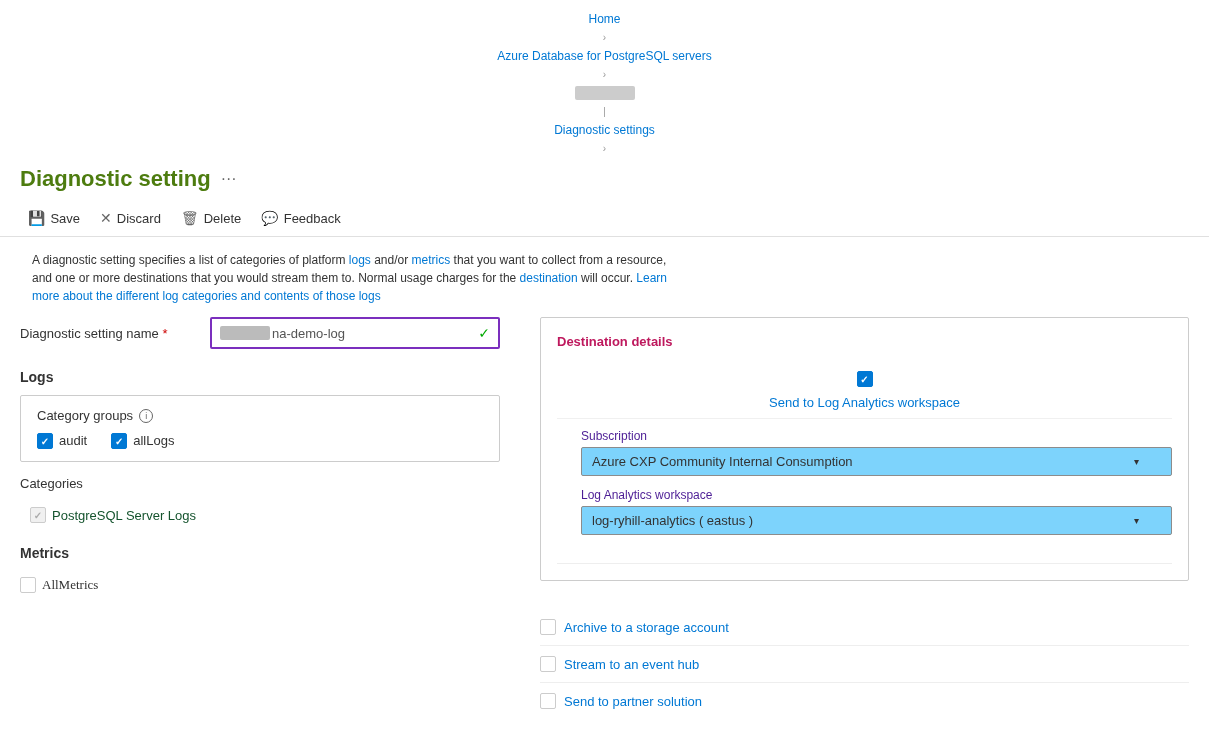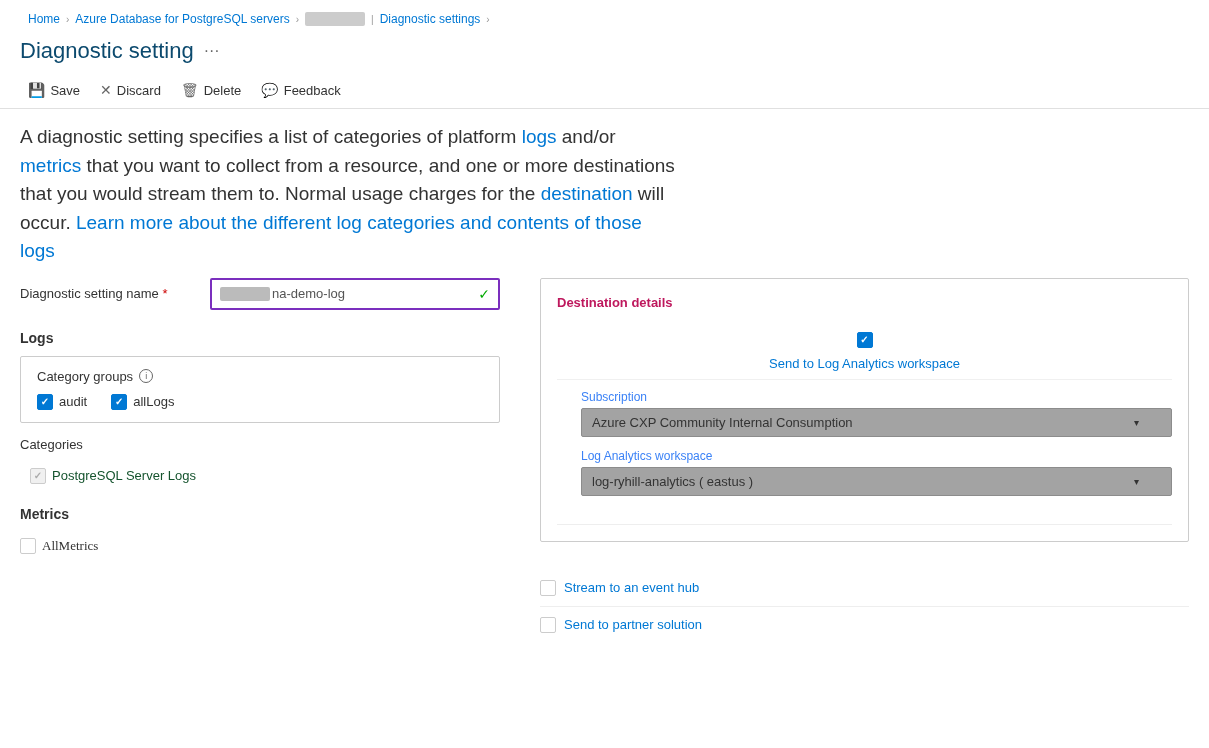--- a/index.html
+++ b/index.html
@@ -1,35 +1,35 @@
 <!DOCTYPE html>
 <html><head>
   <meta charset="utf-8">
   <style>
     * { box-sizing: border-box; margin: 0; padding: 0; }
     body { font-family: 'Segoe UI', Arial, sans-serif; font-size: 13px; color: #333; background: #fff; }
     
-    .breadcrumb { display: flex; align-items: center; gap: 6px; padding: 12px 28px 8px; font-size: 12px; color: #0078d4; }
+    .breadcrumb { display: flex; align-items: center; gap: 6px; padding: 12px 12px 8px; font-size: 12px; color: #0078d4; flex-direction: column; }
     .breadcrumb span { color: #0078d4; cursor: pointer; }
     .breadcrumb .sep { color: #999; font-size: 10px; }
     .breadcrumb .blurred { background: #ccc; color: transparent; border-radius: 2px; min-width: 60px; display: inline-block; }
 
     .page-title { display: flex; align-items: center; gap: 10px; padding: 4px 20px 12px; }
-    .page-title h1 { font-size: 22px; font-weight: 400; color: #0c4a6e; }
+    .page-title h1 { font-size: 22px; font-weight: 700; color: #4d7c0f; }
     .page-title .more-icon { color: #666; font-size: 16px; cursor: pointer; }
 
     .toolbar { display: flex; align-items: center; gap: 0; padding: 0 20px 0; border-bottom: 1px solid #e0e0e0; padding-bottom: 4px; }
     .toolbar-btn { display: flex; align-items: center; gap: 5px; padding: 6px 12px 6px 8px; background: none; border: none; cursor: pointer; font-size: 13px; color: #333; border-radius: 2px; }
     .toolbar-btn .btn-icon { font-size: 14px; }
     .toolbar-btn.save-btn .btn-icon { color: #0078d4; }
     .toolbar-btn.discard-btn .btn-icon { color: #666; }
     .toolbar-btn.delete-btn .btn-icon { color: #666; }
     .toolbar-btn.feedback-btn .btn-icon { color: #666; }
 
-    .description { padding: 14px 20px 12px; font-size: 19px; line-height: 1.5; color: #333; max-width: 700px; }
+    .description { padding: 14px 32px 12px; font-size: 12px; line-height: 1.5; color: #333; max-width: 700px; }
     .description a { color: #0078d4; text-decoration: none; }
 
     .main-content { display: flex; padding: 0 20px; gap: 40px; }
 
     .left-panel { flex: 0 0 480px; }
     .right-panel { flex: 1; }
 
     .field-row { display: flex; align-items: center; gap: 10px; margin-bottom: 20px; }
     .field-label { font-size: 13px; color: #333; min-width: 180px; font-weight: 500; }
 
@@ -53,23 +53,23 @@
     .metric-item { display: flex; align-items: center; gap: 6px; padding: 6px 0; font-size: 13px; font-family: Liberation Serif, serif; }
 
     
     .destination-box { border: 1px solid #ccc; border-radius: 2px; padding: 16px; margin-bottom: 14px; }
     .destination-title { font-size: 13px; font-weight: 600; margin-bottom: 14px; color: #be185d; }
     
     .dest-option { display: flex; align-items: center; gap: 8px; padding: 8px 0; border-bottom: 1px solid #f0f0f0; font-size: 13px; color: #0078d4; cursor: pointer; flex-direction: column; }
     .dest-option:last-child { border-bottom: none; }
     .dest-option-expand { padding: 10px 0 6px 24px; }
 
-    .dropdown-field { border: 1px solid #8c8c8c; border-radius: 2px; padding: 6px 32px 6px 10px; font-size: 13px; color: #333; background: #a3a3a3; cursor: pointer; display: flex; align-items: center; justify-content: space-between; position: relative; margin-bottom: 12px; }
+    .dropdown-field { border: 1px solid #8c8c8c; border-radius: 2px; padding: 6px 32px 6px 10px; font-size: 13px; color: #333; background: #7dd3fc; cursor: pointer; display: flex; align-items: center; justify-content: space-between; position: relative; margin-bottom: 12px; }
     .dropdown-field .chevron { color: #333; font-size: 10px; }
-    .dropdown-label { font-size: 12px; color: #3b82f6; margin-bottom: 4px; }
+    .dropdown-label { font-size: 12px; color: #4c1d95; margin-bottom: 4px; }
 
     .dest-options-section { padding: 14px 0 0; }
     .dest-simple-option { display: flex; align-items: center; gap: 8px; padding: 10px 0; border-bottom: 1px solid #eee; font-size: 13px; color: #0078d4; cursor: pointer; }
     .dest-simple-option:last-child { border-bottom: none; }
 
     .page-wrapper { position: relative; }
 
     .input-wrapper { display: flex; align-items: center; border: 2px solid #7b2fbe; border-radius: 2px; padding: 0 8px; height: 32px; background: #fff; max-width: 530px; flex: 1; }
     .input-wrapper input { border: none; outline: none; font-size: 13px; color: #555; flex: 1; background: transparent; }
     .input-wrapper .blurred-part { background: #bbb; color: transparent; width: 50px; height: 14px; border-radius: 2px; margin-right: 2px; display: inline-block; }
@@ -191,20 +191,24 @@
               <span>log-ryhill-analytics ( eastus )</span>
               <span class="chevron">▾</span>
             </div>
           </div>
         </div>
       </div>
 
       <div class="dest-options-section">
         <div class="dest-simple-option">
           <div class="checkbox-unchecked"></div>
+          <span style="color:#0078d4;">Archive to a storage account</span>
+        </div>
+        <div class="dest-simple-option">
+          <div class="checkbox-unchecked"></div>
           <span style="color:#0078d4;">Stream to an event hub</span>
         </div>
         <div class="dest-simple-option">
           <div class="checkbox-unchecked"></div>
           <span style="color:#0078d4;">Send to partner solution</span>
         </div>
       </div>
     </div>
   </div>
 </div>

